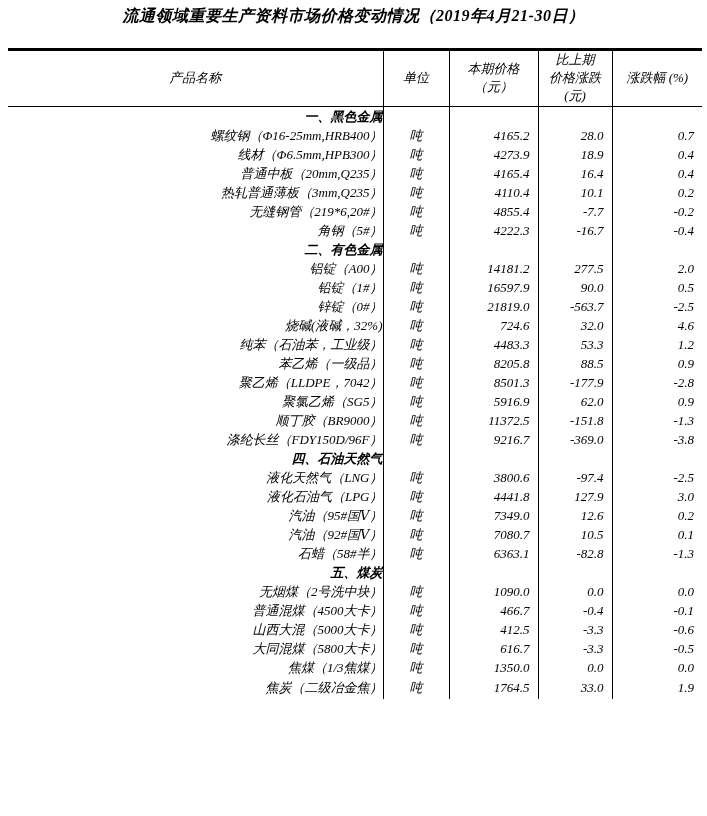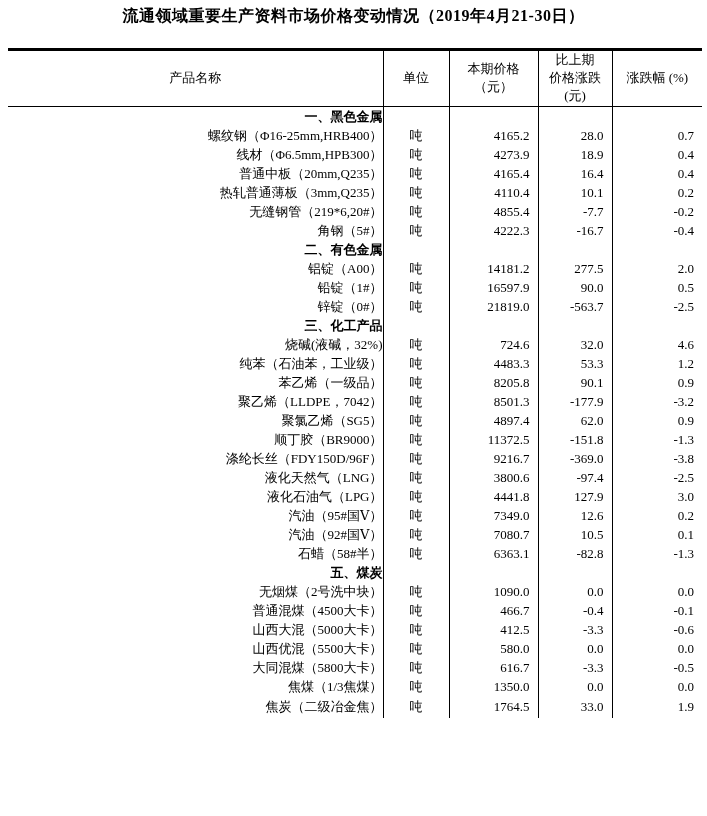--- a/index.html
+++ b/index.html
@@ -3,21 +3,21 @@
 <meta charset="utf-8">
 <style>
   html, body { margin: 0; padding: 0; }
   body {
     width: 707px; height: 816px;
     background: #ffffff;
     color: #000000;
     font-family: "Liberation Serif", "DejaVu Serif", serif;
     overflow: hidden;
   }
-  .page { position: relative; width: 707px; height: 816px; }
+  .page { position: relative; width: 707px; height: 816px; font-style: italic; }
 
   .title {
     position: absolute;
     top: 6px; left: 0; width: 707px;
     margin: 0;
     text-align: center;
     font-size: 16px;
     font-weight: bold;
     letter-spacing: 0.5px;
     white-space: nowrap;
@@ -160,76 +160,76 @@
           <td class="num">90.0</td>
           <td class="num">0.5</td>
         </tr>
         <tr class="product">
           <td class="name">锌锭（0#）</td>
           <td class="unit">吨</td>
           <td class="num">21819.0</td>
           <td class="num">-563.7</td>
           <td class="num">-2.5</td>
         </tr>
-        <tr class="section">
-          <td class="name">三、化工产品</td>
-          <td class="unit"></td>
-          <td class="num"></td>
-          <td class="num"></td>
-          <td class="num"></td>
-        </tr>
         <tr class="product">
           <td class="name">烧碱(液碱，32%)</td>
           <td class="unit">吨</td>
           <td class="num">724.6</td>
           <td class="num">32.0</td>
           <td class="num">4.6</td>
         </tr>
         <tr class="product">
           <td class="name">纯苯（石油苯，工业级）</td>
           <td class="unit">吨</td>
           <td class="num">4483.3</td>
           <td class="num">53.3</td>
           <td class="num">1.2</td>
         </tr>
         <tr class="product">
           <td class="name">苯乙烯（一级品）</td>
           <td class="unit">吨</td>
           <td class="num">8205.8</td>
-          <td class="num">90.1</td>
+          <td class="num">88.5</td>
           <td class="num">0.9</td>
         </tr>
         <tr class="product">
           <td class="name">聚乙烯（LLDPE，7042）</td>
           <td class="unit">吨</td>
           <td class="num">8501.3</td>
           <td class="num">-177.9</td>
-          <td class="num">-3.2</td>
+          <td class="num">-2.8</td>
         </tr>
         <tr class="product">
           <td class="name">聚氯乙烯（SG5）</td>
           <td class="unit">吨</td>
-          <td class="num">4897.4</td>
+          <td class="num">5916.9</td>
           <td class="num">62.0</td>
           <td class="num">0.9</td>
         </tr>
         <tr class="product">
           <td class="name">顺丁胶（BR9000）</td>
           <td class="unit">吨</td>
           <td class="num">11372.5</td>
           <td class="num">-151.8</td>
           <td class="num">-1.3</td>
         </tr>
         <tr class="product">
           <td class="name">涤纶长丝（FDY150D/96F）</td>
           <td class="unit">吨</td>
           <td class="num">9216.7</td>
           <td class="num">-369.0</td>
           <td class="num">-3.8</td>
         </tr>
+        <tr class="section">
+          <td class="name">四、石油天然气</td>
+          <td class="unit"></td>
+          <td class="num"></td>
+          <td class="num"></td>
+          <td class="num"></td>
+        </tr>
         <tr class="product">
           <td class="name">液化天然气（LNG）</td>
           <td class="unit">吨</td>
           <td class="num">3800.6</td>
           <td class="num">-97.4</td>
           <td class="num">-2.5</td>
         </tr>
         <tr class="product">
           <td class="name">液化石油气（LPG）</td>
           <td class="unit">吨</td>
@@ -280,27 +280,20 @@
           <td class="num">-0.1</td>
         </tr>
         <tr class="product">
           <td class="name">山西大混（5000大卡）</td>
           <td class="unit">吨</td>
           <td class="num">412.5</td>
           <td class="num">-3.3</td>
           <td class="num">-0.6</td>
         </tr>
         <tr class="product">
-          <td class="name">山西优混（5500大卡）</td>
-          <td class="unit">吨</td>
-          <td class="num">580.0</td>
-          <td class="num">0.0</td>
-          <td class="num">0.0</td>
-        </tr>
-        <tr class="product">
           <td class="name">大同混煤（5800大卡）</td>
           <td class="unit">吨</td>
           <td class="num">616.7</td>
           <td class="num">-3.3</td>
           <td class="num">-0.5</td>
         </tr>
         <tr class="product">
           <td class="name">焦煤（1/3焦煤）</td>
           <td class="unit">吨</td>
           <td class="num">1350.0</td>

